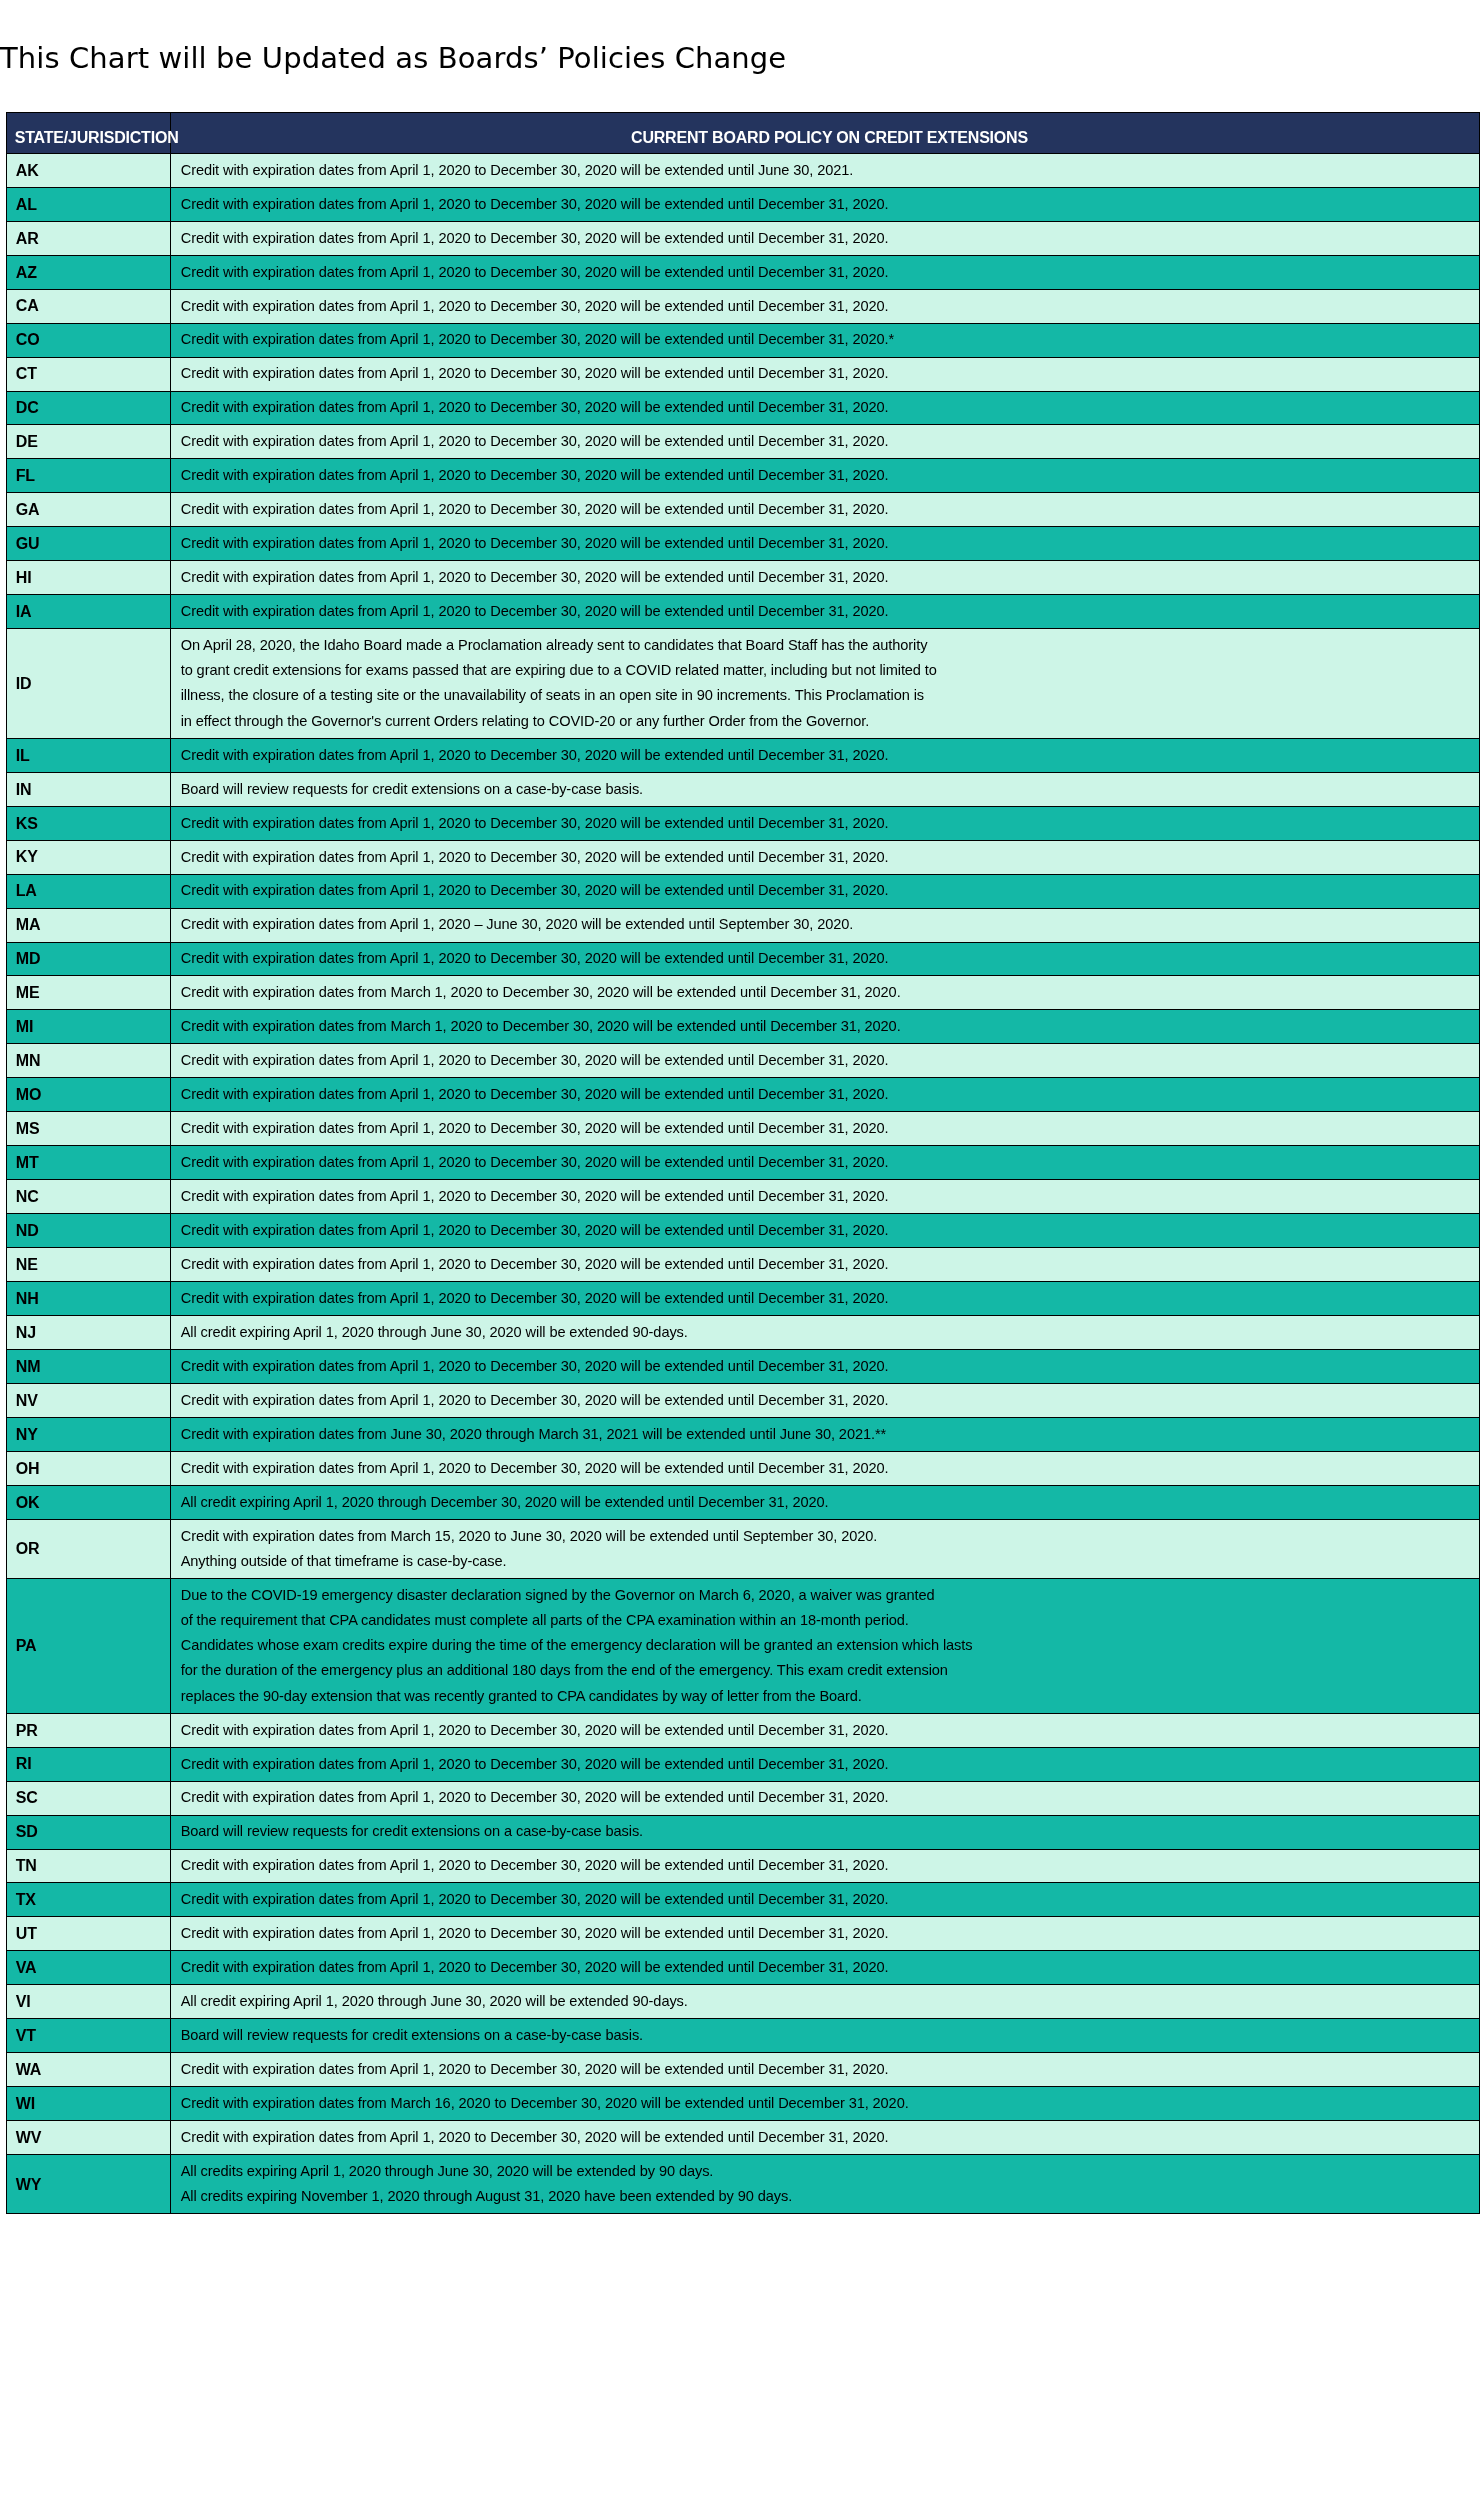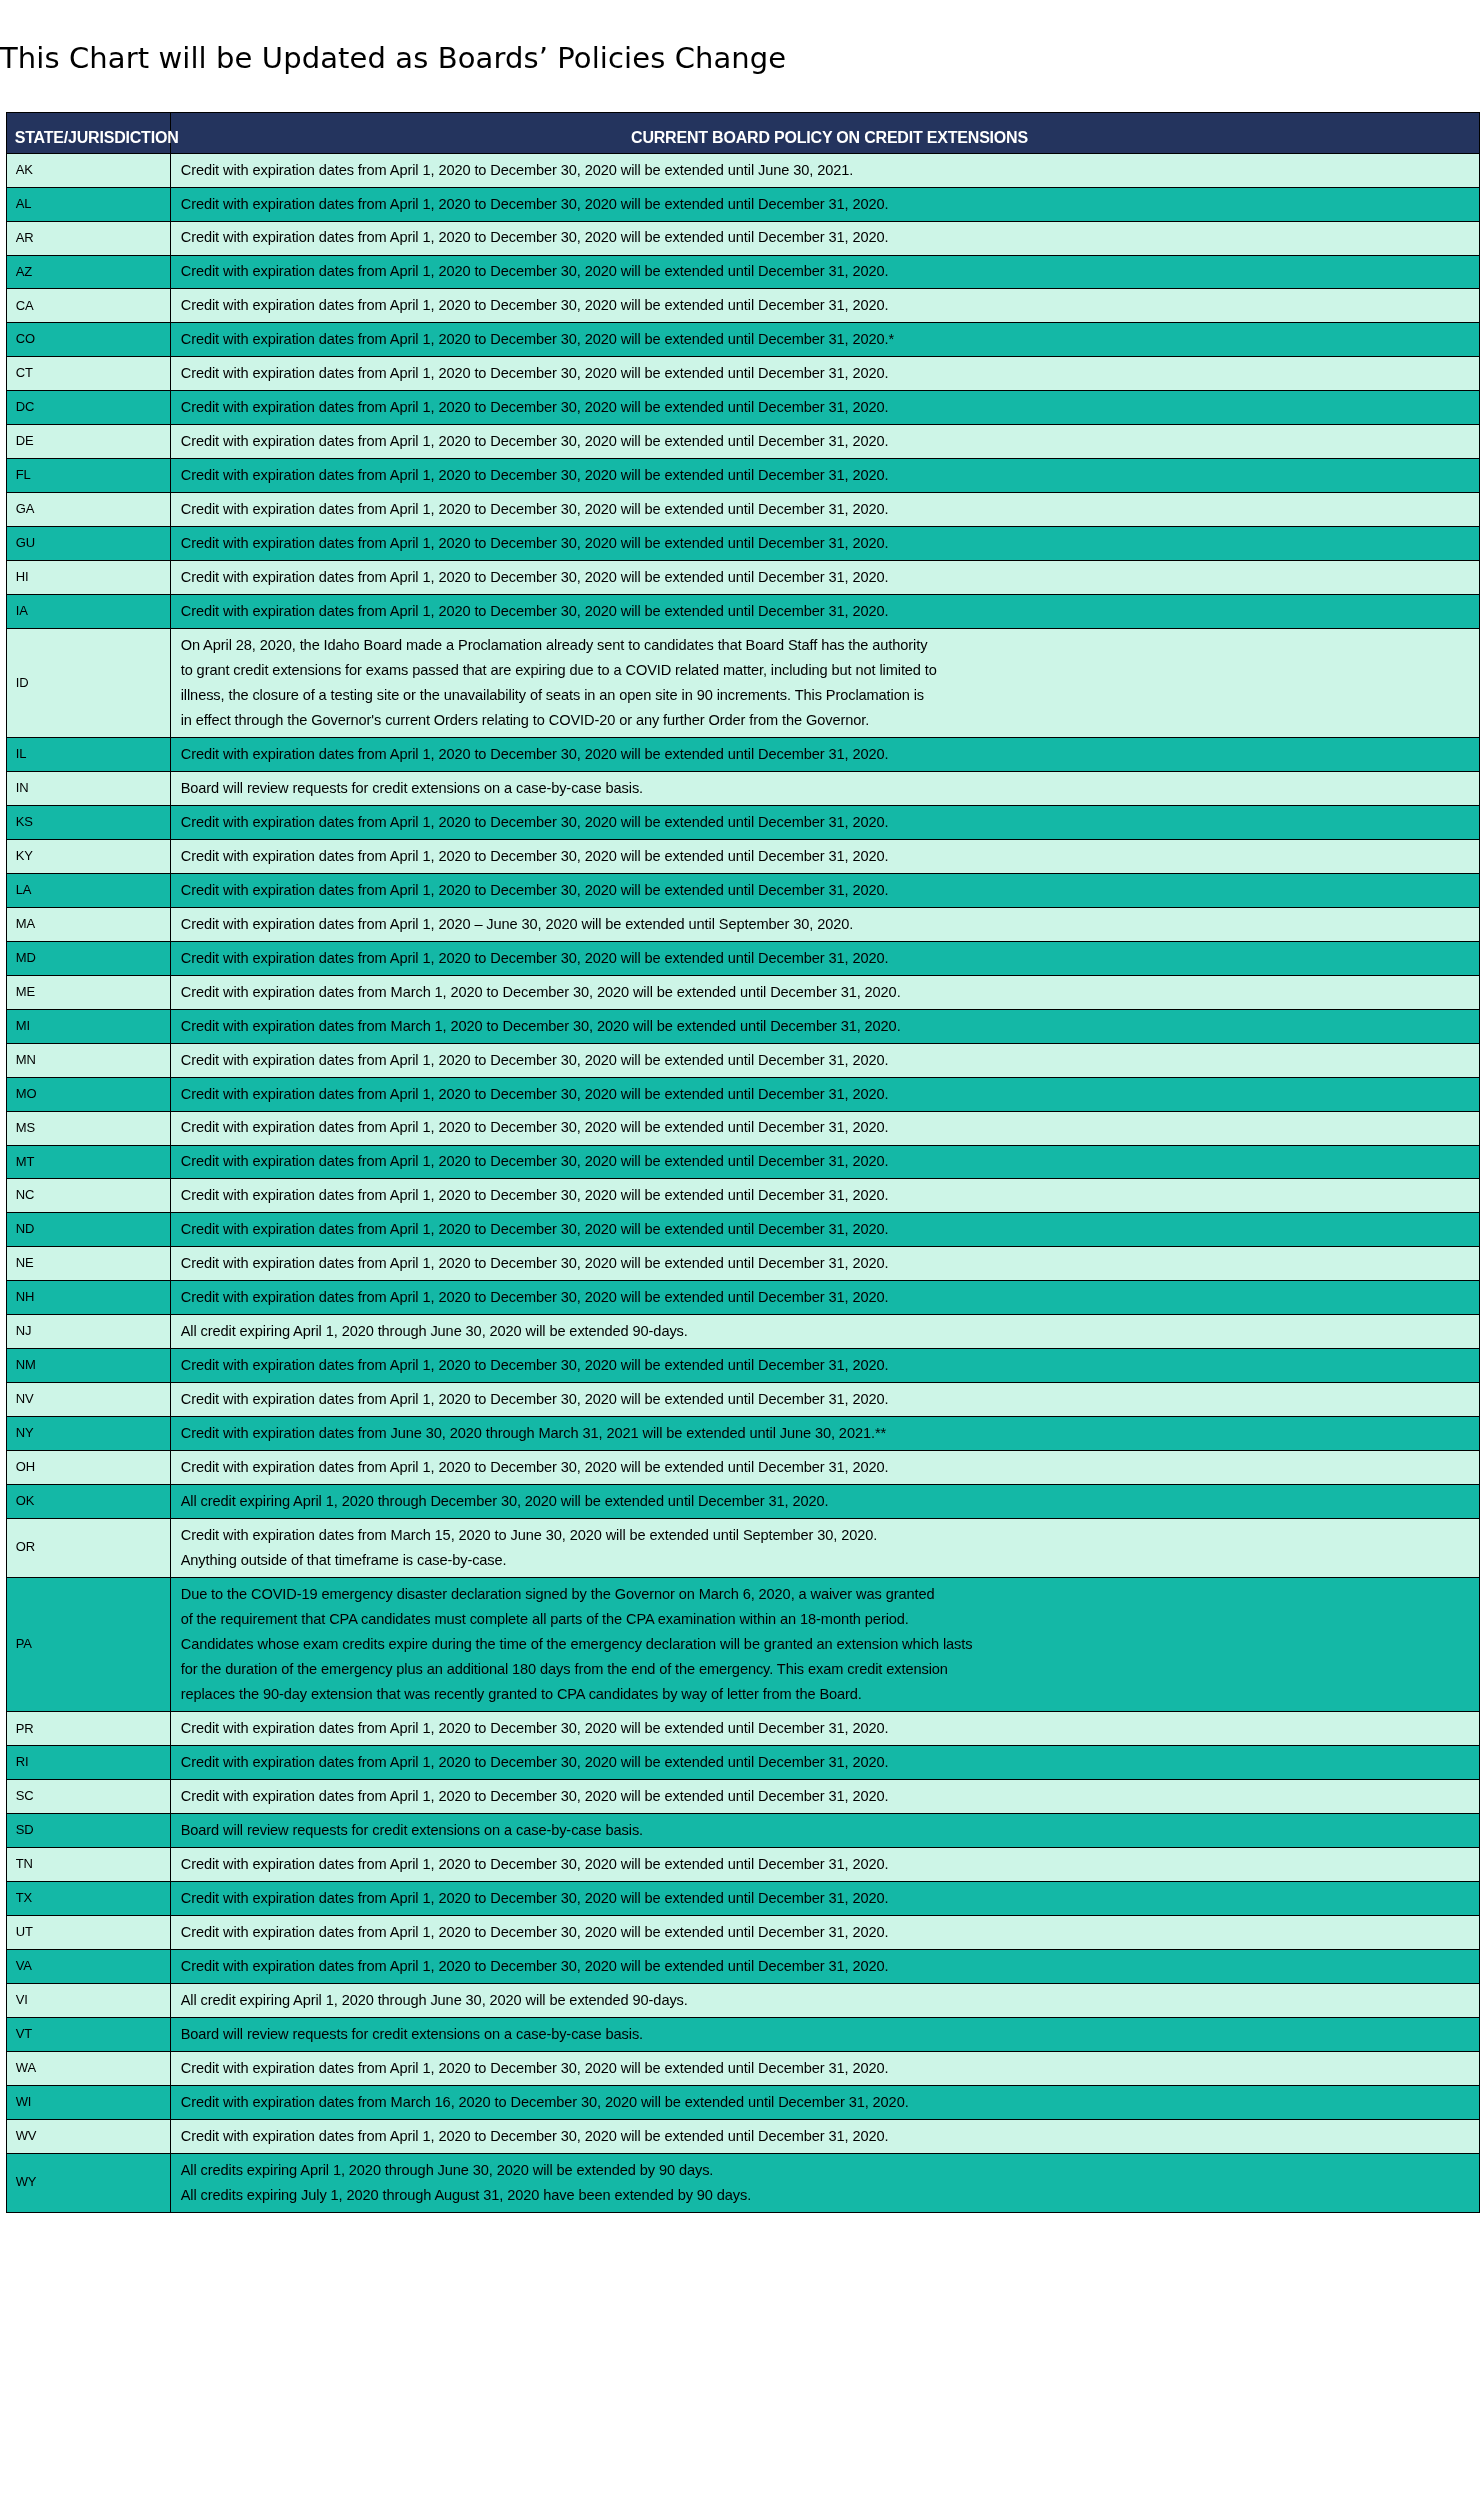--- a/index.html
+++ b/index.html
@@ -58,23 +58,23 @@
 
   tbody td {
     border: 1.5px solid #000000;
     font-size: 14.6px;
     font-family: "Liberation Sans", sans-serif;
     color: #000000;
     vertical-align: middle;
     line-height: 1.45;
   }
   tbody td.state-cell {
-    font-weight: normal;
+    font-weight: bold;
     padding: 4.9px 7.8px 4.9px 8.8px;
-    font-size: 13px;
+    font-size: 16px;
     letter-spacing: -0.1px;
     margin-top: 24px;
   }
   tbody td.policy-cell {
     padding: 4.9px 7.8px 4.9px 9.8px;
     letter-spacing: -0.1px;
   }
   tbody tr.row-light td { background: #cdf5e7; }
   tbody tr.row-dark  td { background: #14b8a6; }
 
@@ -426,20 +426,20 @@
         <tr class="row-light">
           <td class="state-cell">WV</td>
           <td class="policy-cell">
             <p>Credit with expiration dates from April 1, 2020 to December 30, 2020 will be extended until December 31, 2020.</p>
           </td>
         </tr>
         <tr class="row-dark">
           <td class="state-cell">WY</td>
           <td class="policy-cell">
             <p>All credits expiring April 1, 2020 through June 30, 2020 will be extended by 90 days.</p>
-            <p>All credits expiring July 1, 2020 through August 31, 2020 have been extended by 90 days.</p>
+            <p>All credits expiring November 1, 2020 through August 31, 2020 have been extended by 90 days.</p>
           </td>
         </tr>
       </tbody>
   </table>
 
 </div>
 
 
 </body></html>

